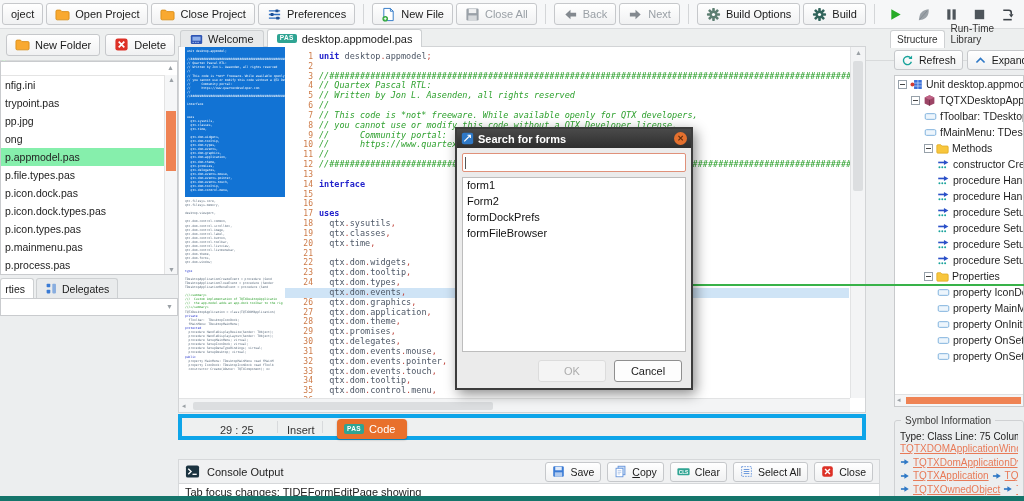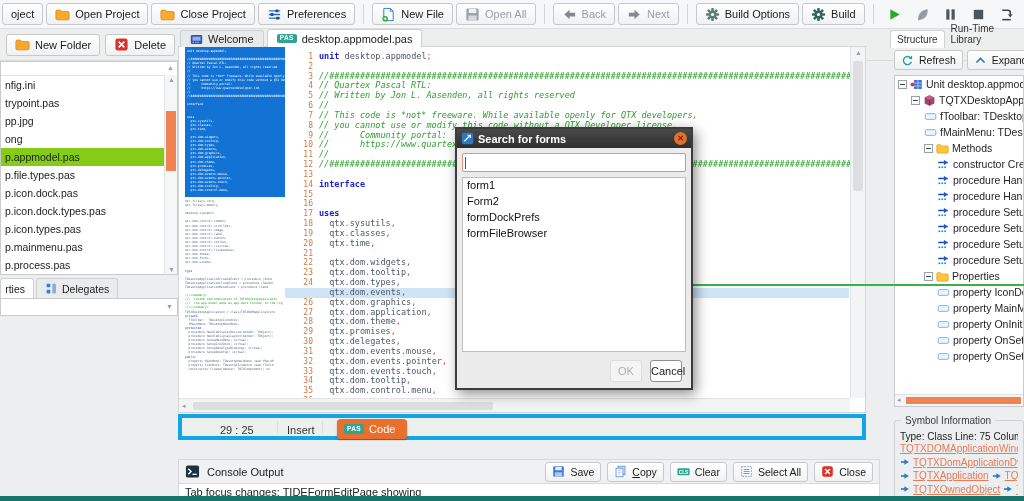--- a/index.html
+++ b/index.html
@@ -18,21 +18,21 @@
   
   #doctabs{position:absolute;left:180px;top:29px;height:18px;display:flex;align-items:flex-end;gap:3px;z-index:5;}
   .dtab{display:flex;align-items:center;gap:5px;padding:2px 9px;border:1px solid #cdd0d2;border-bottom:none;border-radius:3px 3px 0 0;background:#e7e9ea;font-size:11px;height:17px;box-sizing:border-box;text-align:right;}
   .dtab.active{background:#fff;height:18px;}
   .pas{background:#2fa493;color:#fff;font-size:6.5px;font-weight:bold;padding:1.5px 3px;border-radius:2px;letter-spacing:.4px;line-height:1;}
   
   #filepanel{position:absolute;left:0;top:61px;width:178px;height:214px;background:#fff;border:1px solid #c9cbce;box-sizing:border-box;overflow:hidden;}
   #fphead{height:13px;border-bottom:1px solid #e4e4e4;position:relative;}
   #fphead .scar{position:absolute;right:3px;top:2px;font-size:7px;color:#9aa0a5;}
   .fitem{height:18px;line-height:18px;padding-left:4px;font-size:10.5px;color:#222;white-space:nowrap;overflow:hidden;}
-  .fitem.sel{background:#84cc16;}
+  .fitem.sel{background:#86efac;}
   #fpscroll{position:absolute;right:0;top:13px;bottom:0;width:13px;background:#f5f6f7;border-left:1px solid #e3e3e3;box-sizing:border-box;}
   #fpscroll .up{position:absolute;top:1px;left:3px;font-size:7px;color:#9aa0a5;}
   #fpscroll .dn{position:absolute;bottom:1px;left:3px;font-size:7px;color:#9aa0a5;}
   #fpthumb{position:absolute;left:1px;right:1px;top:36px;height:60px;background:#ef8354;}
   #fptabs{position:absolute;left:0;top:277px;height:21px;display:flex;align-items:flex-end;gap:2px;}
   .fptab{display:flex;align-items:center;gap:4px;border:1px solid #cdd0d2;border-bottom:none;border-radius:3px 3px 0 0;background:#fff;font-size:10.5px;padding:3px 8px;height:20px;box-sizing:border-box;}
   .fptab.gray{background:#e9ebec;}
   #fpcombo{position:absolute;left:0;top:298px;width:178px;height:18px;background:#fff;border:1px solid #c9cbce;box-sizing:border-box;}
   #fpcombo .dn{position:absolute;right:4px;top:4px;font-size:7px;color:#9aa0a5;}
   
@@ -98,21 +98,21 @@
   
   #dialog{position:absolute;left:455px;top:127px;width:238px;height:263px;background:#ebebeb;border:2px solid #3c3c3c;box-sizing:border-box;box-shadow:3px 4px 12px rgba(0,0,0,.45);z-index:50;}
   #dlgtitle{height:19px;background:linear-gradient(#4a4a4a,#2e2e2e);display:flex;align-items:center;padding:0 4px;gap:4px;}
   #dlgtitle .t{color:#fff;font-size:11px;font-weight:bold;}
   #dlgclose{margin-left:auto;width:13px;height:13px;border-radius:50%;background:#e4702e;color:#5e2c0c;font-size:8px;line-height:13px;text-align:center;font-weight:bold;}
   #dlginput{position:absolute;left:5px;right:5px;top:24px;height:19px;background:#fff;border:1px solid #e0917a;border-radius:2px;box-sizing:border-box;display:flex;align-items:center;padding-left:2px;}
   #dlgcaret{width:1px;height:12px;background:#555;}
   #dlglist{position:absolute;left:5px;right:5px;top:48px;height:175px;background:#fff;border:1px solid #bdbdbd;box-sizing:border-box;overflow:hidden;}
   .ditem{font-size:11px;color:#111;padding:1px 4px;height:14px;line-height:13px;}
   #dlgfoot{position:absolute;left:0;right:0;bottom:0;height:34px;display:flex;align-items:center;justify-content:flex-end;gap:8px;padding-right:9px;}
-  .dbtn{width:32px;height:22px;border:1px solid #8f8f8f;border-radius:3px;background:#fdfdfd;font-size:11px;color:#222;text-align:center;line-height:21px;box-sizing:border-box;}
+  .dbtn{width:68px;height:22px;border:1px solid #8f8f8f;border-radius:3px;background:#fdfdfd;font-size:11px;color:#222;text-align:center;line-height:21px;box-sizing:border-box;}
   .dbtn.dis{border-color:#dcdcdc;background:#f4f4f4;color:#adadad;}
   .lbl{pointer-events:none;}
   .lbl u{text-decoration:underline;}
 </style>
 </head>
 <body>
 
 <div id="app">
 
   <div id="tb1">
@@ -161,21 +161,21 @@
         <span class="lbl">New File</span>
       </button>
       <button class="btn dis">
         <span class="ic">
           <svg viewBox="0 0 16 16">
             <rect x="1.5" y="1.5" width="13" height="13" rx="1.5" fill="#9aa1a8"></rect>
             <rect x="4" y="2.2" width="8" height="4.3" fill="#fff" opacity=".85"></rect>
             <rect x="3.5" y="9" width="9" height="5.3" fill="#fff" opacity=".6"></rect>
           </svg>
         </span>
-        <span class="lbl">Open All</span>
+        <span class="lbl">Close All</span>
       </button>
       <div class="sep"></div>
       <button class="btn dis">
         <span class="ic">
           <svg viewBox="0 0 16 16">
             <path d="M8 3L2.5 8 8 13v-3h6V6H8z" fill="#83898f"></path>
           </svg>
         </span>
         <span class="lbl">Back</span>
       </button>

